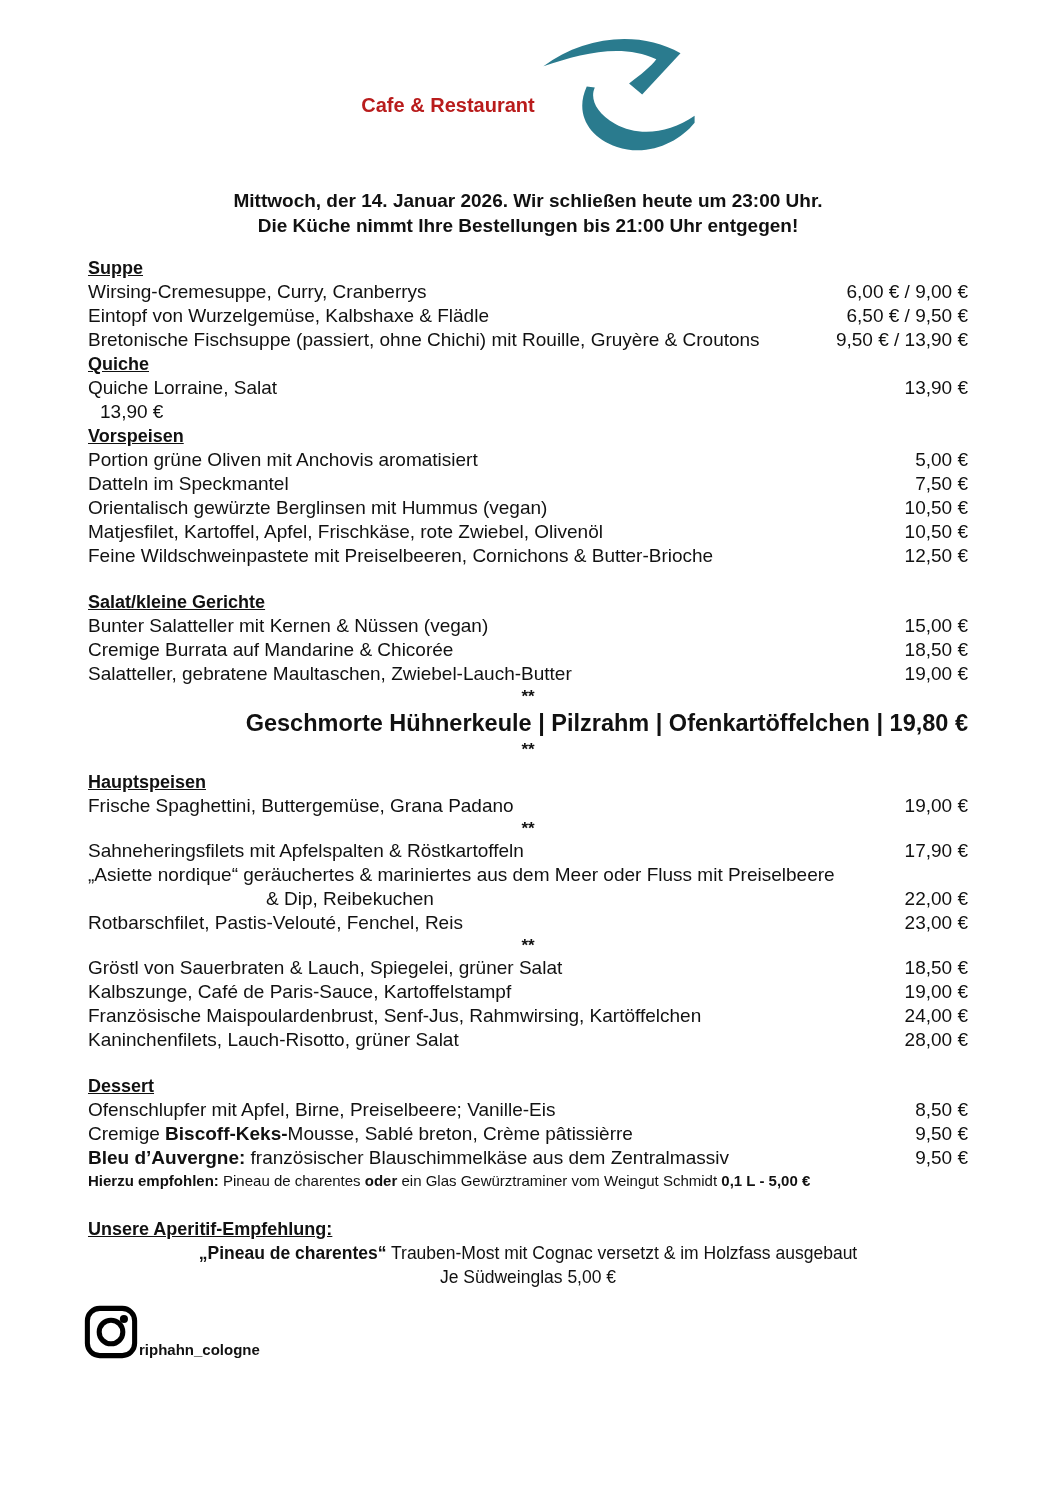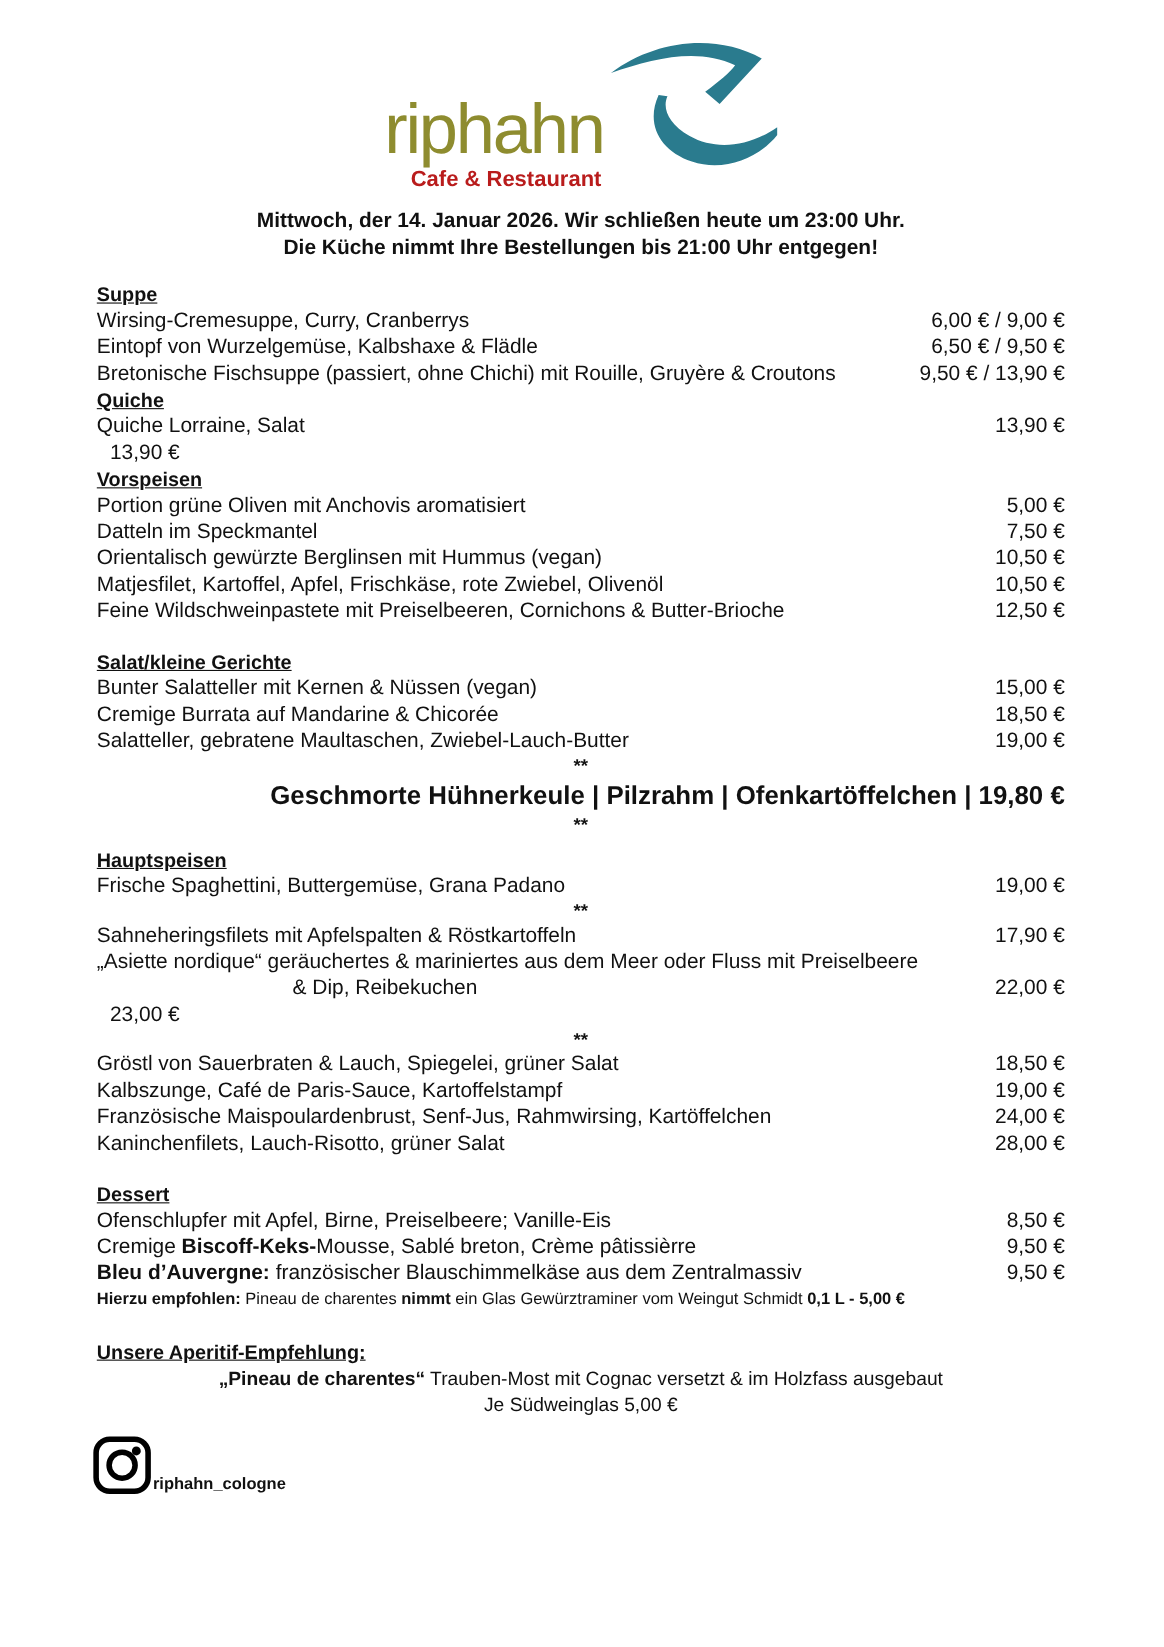--- a/index.html
+++ b/index.html
@@ -54,21 +54,20 @@
   .insta svg { width: 54px; height: 54px; }
   .handle { font-weight: bold; font-size: 15px; line-height: 18px; margin-left: 1px; }
 </style>
 </head>
 <body>
 
 <div class="page">
 
   <div class="logo-wrap">
     <div class="wordmark-block">
-      <div class="wordmark">riphahn</div>
       <div class="logo-sub">Cafe &amp; Restaurant</div>
     </div>
     <svg class="swoosh" viewBox="0 0 150 125" aria-hidden="true">
       <path d="M0,36 C40,6 95,0 136,23 L98,64 L85,53 C97,44 107,36 112,29 C78,13 38,23 0,36 Z" fill="#2a7b8e"></path>
       <path d="M43,56 C31,82 44,106 73,116 C103,126 134,112 150,92 L150,85 C124,103 94,106 71,93 C52,82 46,68 51,57 Z" fill="#2a7b8e"></path>
     </svg>
   </div>
 
   <div class="hdr">Mittwoch, der 14. Januar 2026. Wir schließen heute um 23:00 Uhr.</div>
   <div class="hdr">Die Küche nimmt Ihre Bestellungen bis 21:00 Uhr entgegen!</div>
@@ -154,20 +153,21 @@
     </div>
     <div class="row">
       <span class="name">„Asiette nordique“ geräuchertes &amp; mariniertes aus dem Meer oder Fluss mit Preiselbeere</span>
       <span class="price"></span>
     </div>
     <div class="row">
       <span class="name indent">&amp; Dip, Reibekuchen</span>
       <span class="price">22,00 €</span>
     </div>
     <div class="row">
+      <span class="name">Rotbarschfilet, Pastis-Velouté, Fenchel, Reis</span>
       <span class="price">23,00 €</span>
     </div>
     <div class="stars">**</div>
     <div class="row">
       <span class="name">Gröstl von Sauerbraten &amp; Lauch, Spiegelei, grüner Salat</span>
       <span class="price">18,50 €</span>
     </div>
     <div class="row">
       <span class="name">Kalbszunge, Café de Paris-Sauce, Kartoffelstampf</span>
       <span class="price">19,00 €</span>
@@ -190,21 +190,21 @@
     </div>
     <div class="row">
       <span class="name"><span>Cremige </span><b>Biscoff-Keks-</b><span>Mousse, Sablé breton, Crème pâtissièrre</span></span>
       <span class="price">9,50 €</span>
     </div>
     <div class="row">
       <span class="name"><span></span><b>Bleu d’Auvergne:</b><span> französischer Blauschimmelkäse aus dem Zentralmassiv</span></span>
       <span class="price">9,50 €</span>
     </div>
     <div class="note">
-      <b>Hierzu empfohlen:</b><span> Pineau de charentes </span><b>nimmt</b><span> ein Glas Gewürztraminer vom Weingut Schmidt </span><b>0,1 L - 5,00 €</b>
+      <b>Hierzu empfohlen:</b><span> Pineau de charentes </span><b>oder</b><span> ein Glas Gewürztraminer vom Weingut Schmidt </span><b>0,1 L - 5,00 €</b>
     </div>
 
     <div class="gap-l"></div>
 
     <div class="sec-title">Unsere Aperitif-Empfehlung:</div>
     <div class="ap-line">
       <b>„Pineau de charentes“</b><span> Trauben-Most mit Cognac versetzt &amp; im Holzfass ausgebaut</span>
     </div>
     <div class="ap-line">Je Südweinglas 5,00 €</div>
 

